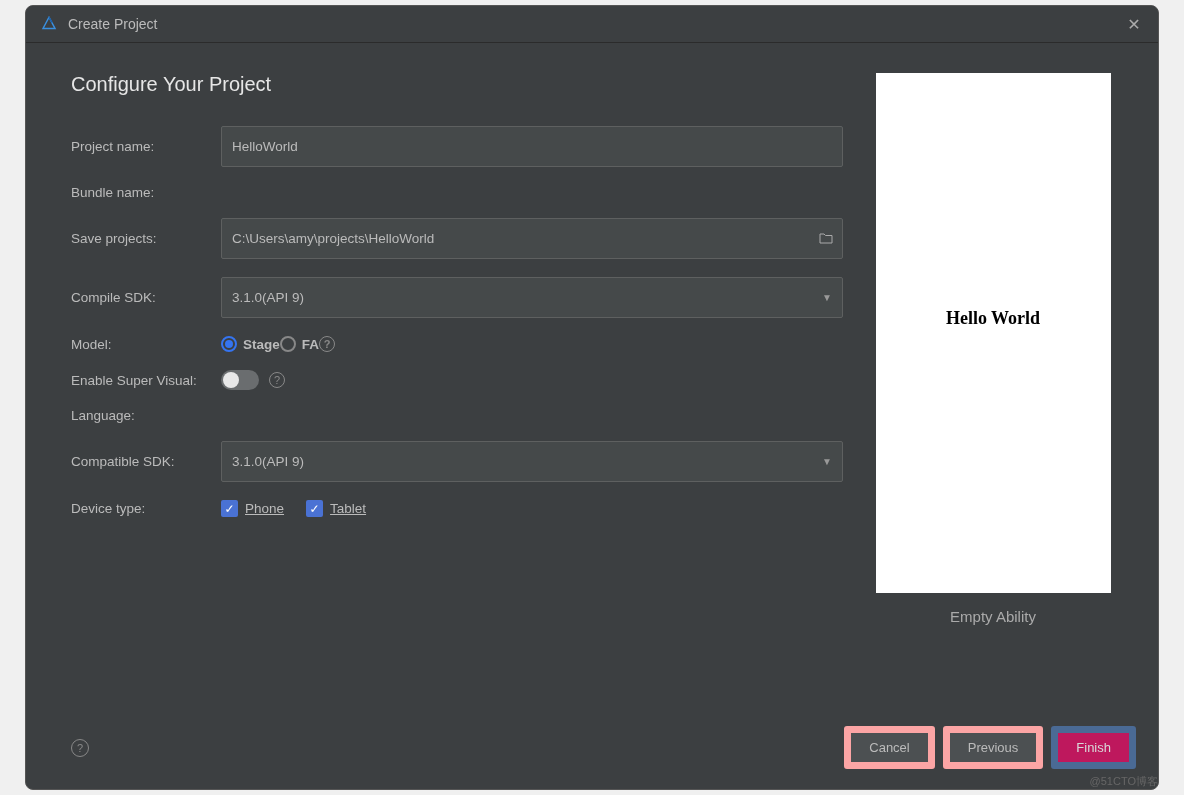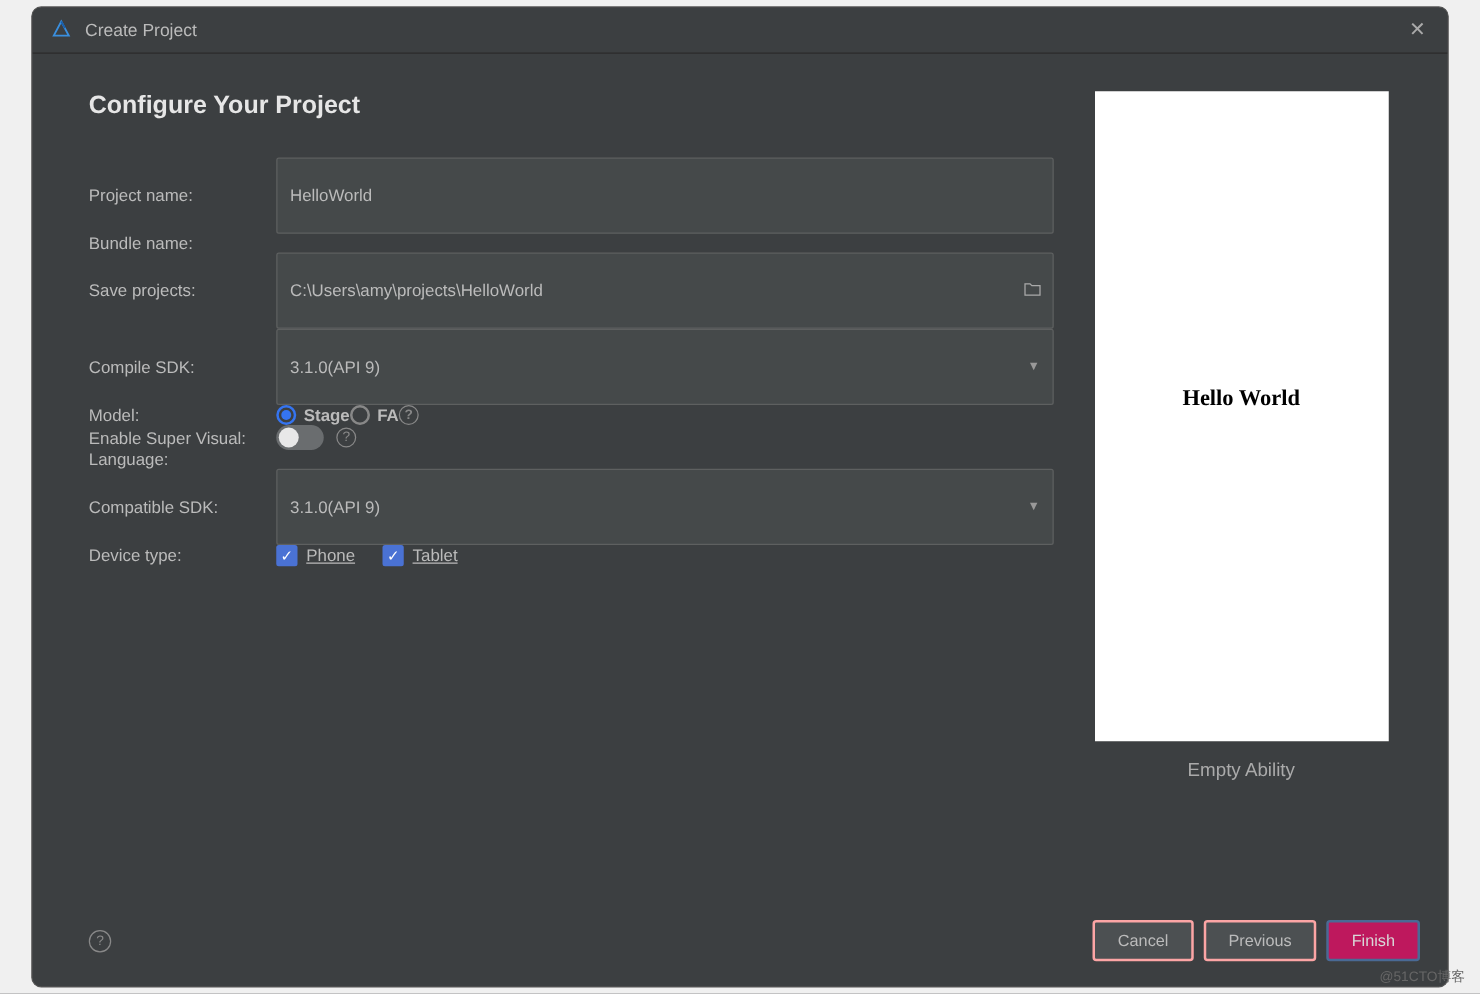--- a/index.html
+++ b/index.html
@@ -55,45 +55,46 @@
   display: flex;
   padding: 30px 45px 10px 45px;
 }
 .form-area {
   flex: 1;
   padding-right: 30px;
 }
 .heading {
   color: #e6e6e6;
   font-size: 20px;
-  font-weight: 700;
+  font-weight: 400;
   margin-bottom: 30px;
 }
 .form-row {
   display: flex;
   align-items: center;
+  margin-bottom: 18px;
 }
 .form-label {
   width: 150px;
   font-size: 13.5px;
   color: #bbbbbb;
 }
 .form-control-wrap {
   flex: 1;
   display: flex;
   align-items: center;
   gap: 10px;
 }
 .text-input, .dropdown {
   width: 100%;
   background: #45494a;
   border: 1px solid #5e6060;
   color: #bbbbbb;
   font-size: 13.5px;
-  padding: 22px 10px;
+  padding: 12px 10px;
   border-radius: 2px;
   outline: none;
 }
 .input-with-icon {
   position: relative;
   width: 100%;
 }
 .input-icon {
   position: absolute;
   right: 10px;
@@ -222,34 +223,34 @@
 .footer-help {
   width: 18px;
   height: 18px;
 }
 .footer-spacer { flex: 1; }
 .btn {
   padding: 7px 18px;
   font-size: 13px;
   background: #4c5052;
   color: #bbbbbb;
-  border: 2px solid #fca5a5;
+  border: 7px solid #fca5a5;
   border-radius: 3px;
   cursor: pointer;
   margin-left: 8px;
 }
 .btn.primary {
   background: #be185d;
   border-color: #4a6a95;
   color: #d8d8d8;
 }
 .watermark {
   position: absolute;
   bottom: 6px;
-  right: 12px;
+  right: 26px;
   font-size: 11px;
   color: #666;
 }
 </style>
 </head>
 <body>
 
 <div class="dialog">
 
   <div class="title-bar">

